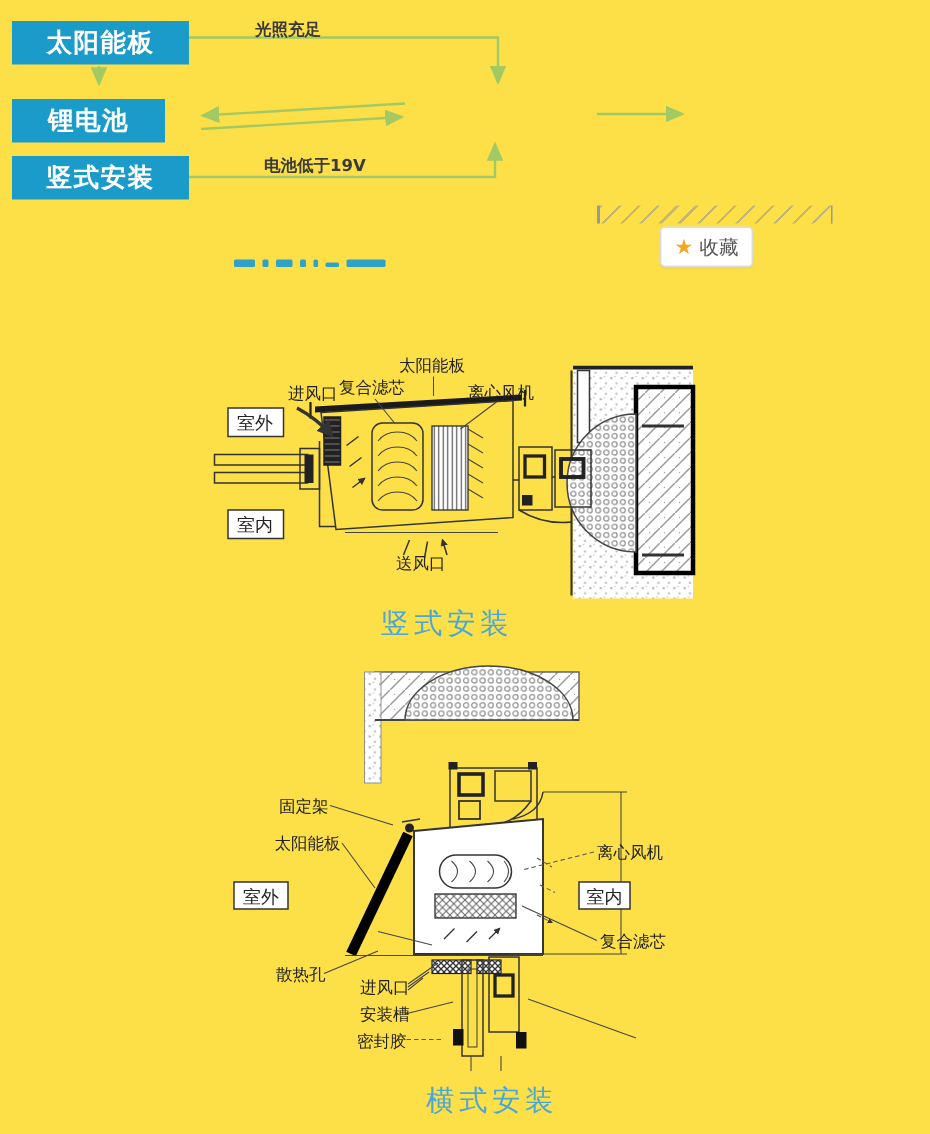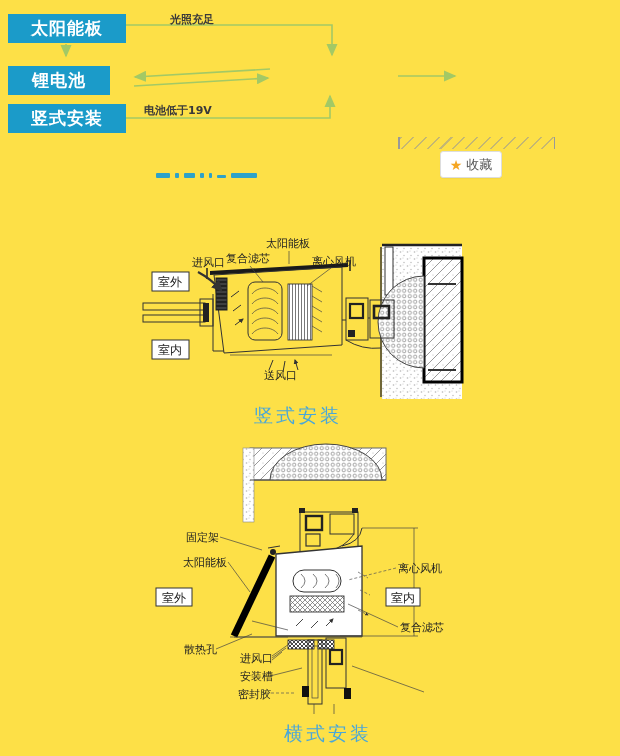--- a/index.html
+++ b/index.html
@@ -89,21 +89,21 @@
     <path d="M134 86 L268 78" fill="none" stroke="#a3c965" stroke-width="1.6" marker-end="url(#mG)"></path>
     <path d="M126 118 H330 V96" fill="none" stroke="#a3c965" stroke-width="1.6" marker-end="url(#mG)"></path>
     <path d="M398 76 H455" fill="none" stroke="#a3c965" stroke-width="1.6" marker-end="url(#mG)"></path>
   </svg>
 
   <div class="fc-box" style="left:8px;top:14px;width:118px;height:29px">太阳能板</div>
   <div class="fc-box" style="left:8px;top:66px;width:102px;height:29px">锂电池</div>
   <div class="fc-box" style="left:8px;top:104px;width:118px;height:29px">竖式安装</div>
 
   <div class="fc-edge-label" style="left:170px;top:12px">光照充足</div>
-  <div class="fc-edge-label" style="left:144px;top:103px">电池低于19V</div>
+  <div class="fc-edge-label" style="left:176px;top:103px">电池低于19V</div>
 
   <div id="hatch-strip"></div>
 
   <div id="fav-btn">
     <span class="star">★</span>
     <span>收藏</span>
   </div>
 
   <div id="crop-frag">
     <i style="width:14px"></i>

